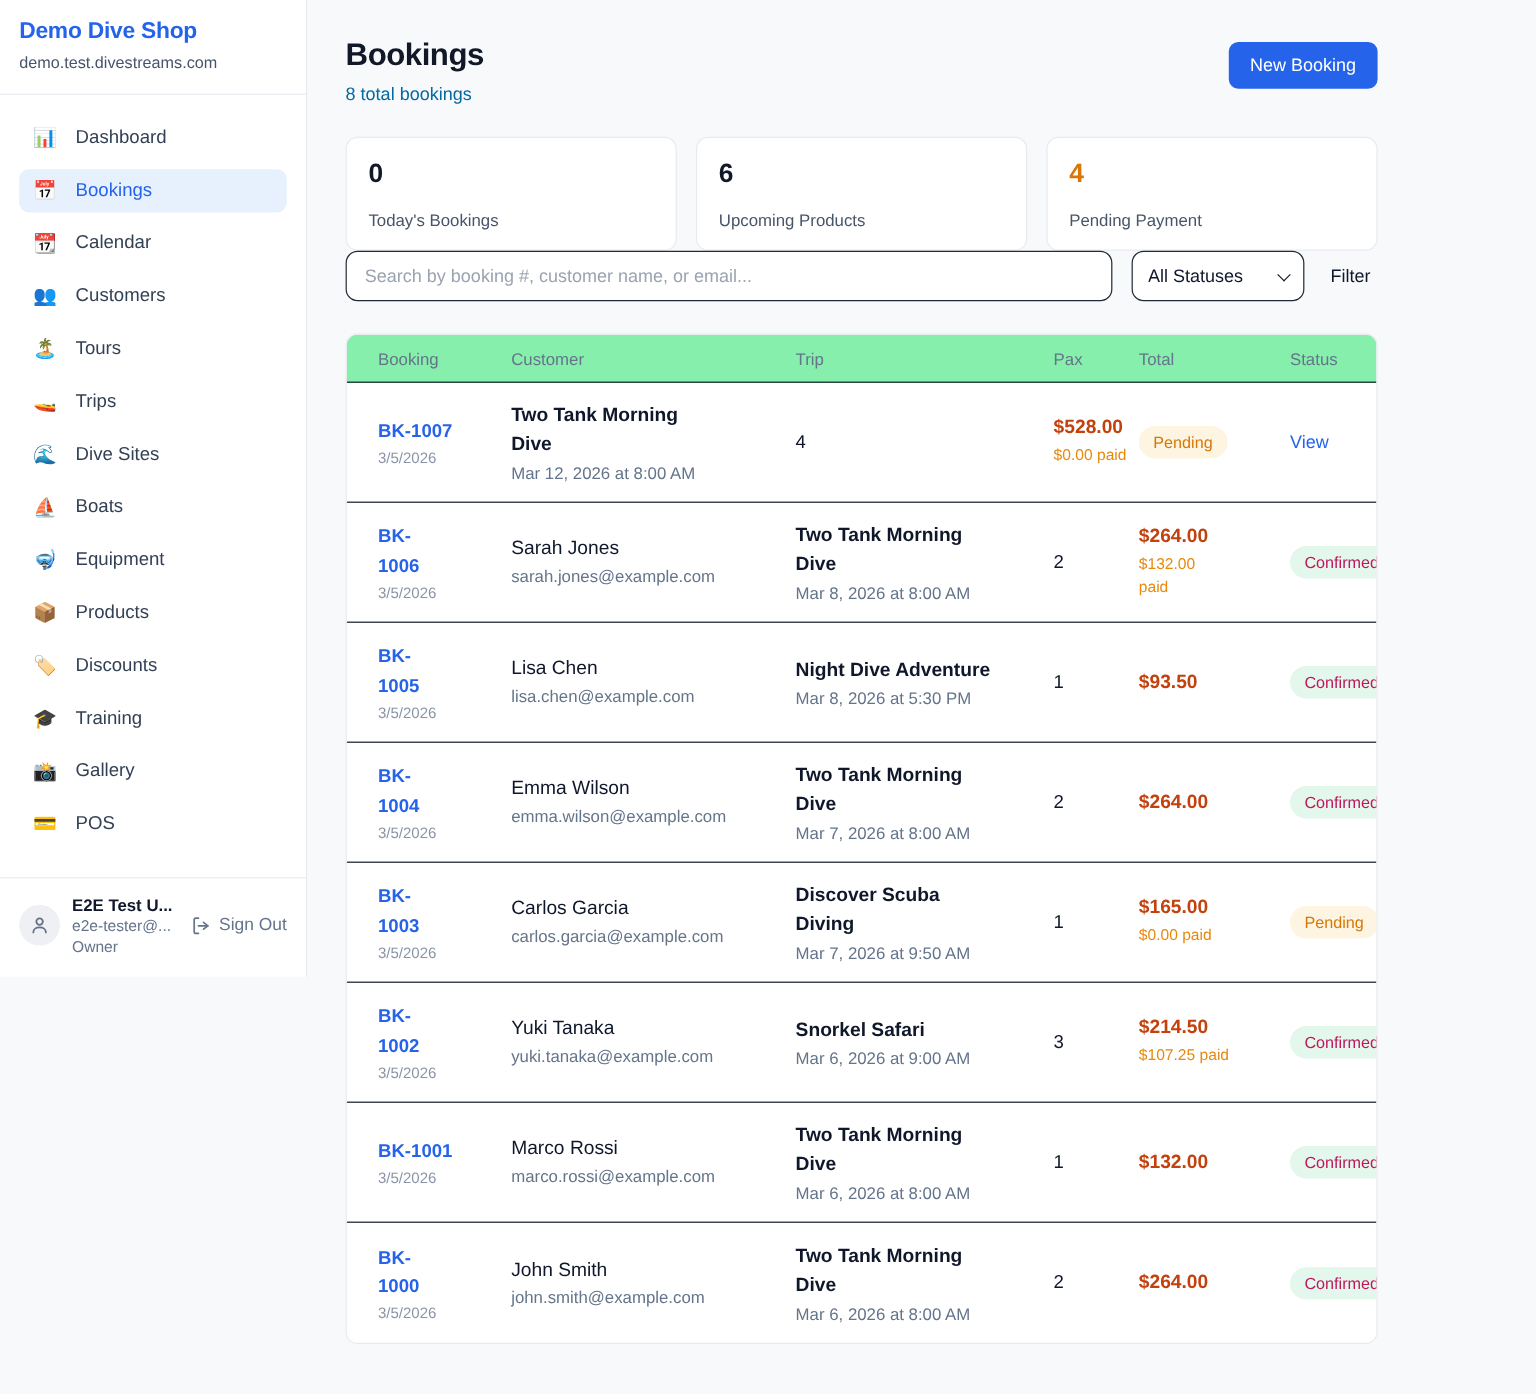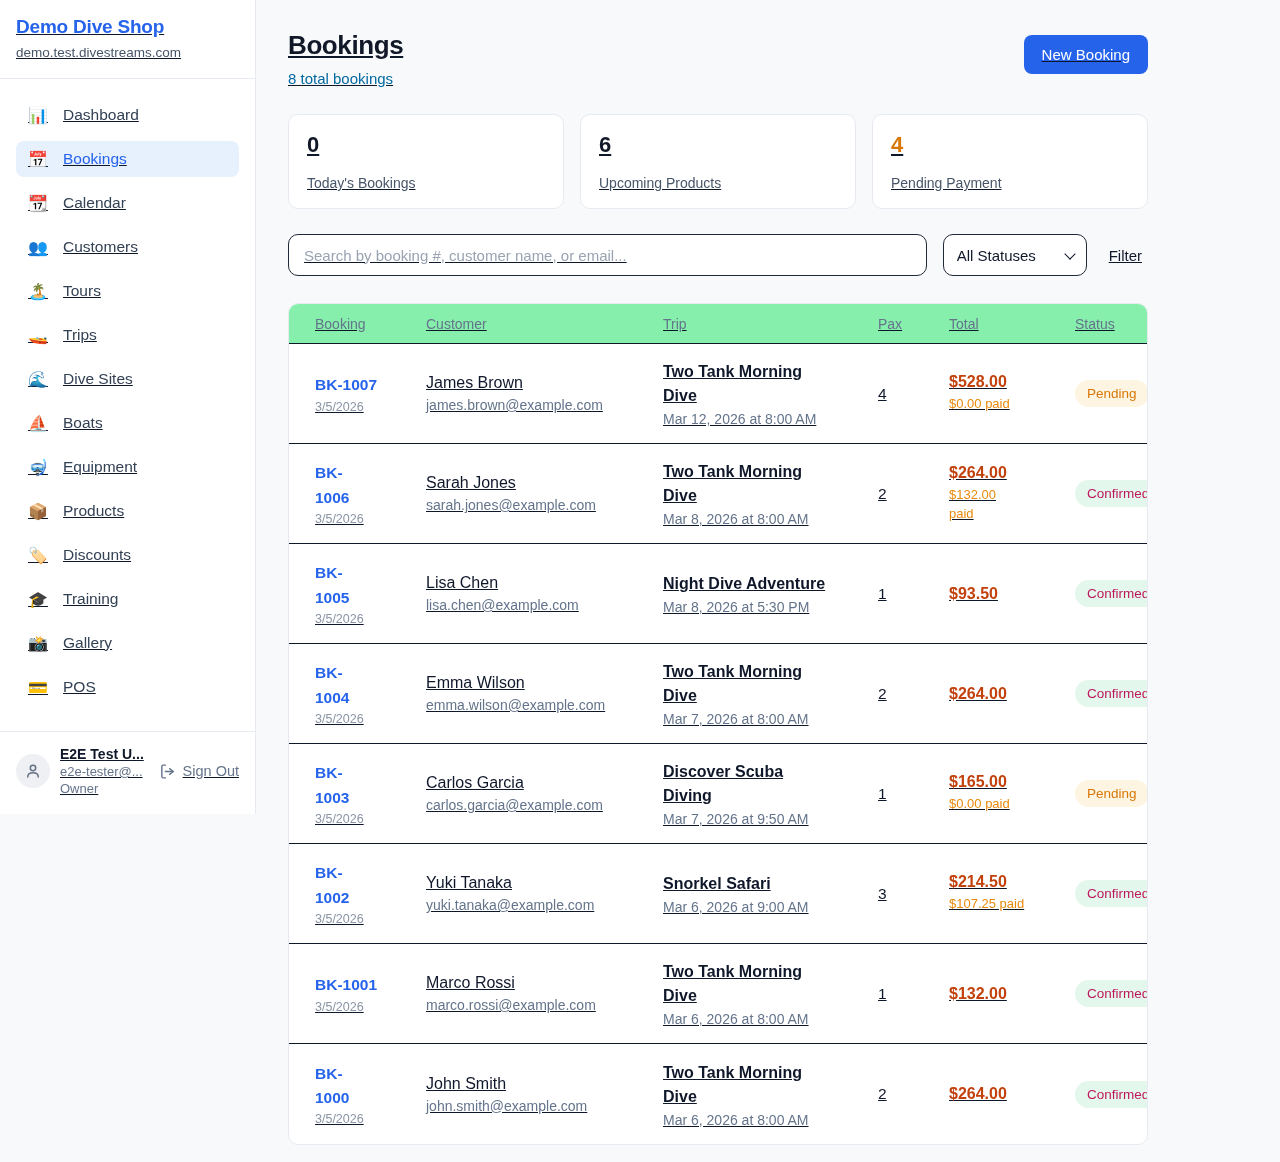--- a/index.html
+++ b/index.html
@@ -1,21 +1,21 @@
 <!DOCTYPE html>
 <html><head>
 <meta charset="utf-8">
 <style>
   * { margin:0; padding:0; box-sizing:border-box; }
   html,body { width:1280px; height:1162px; }
   body {
     font-family:"Liberation Sans","DejaVu Sans",sans-serif;
     background:#f8f9fb; color:#0f172a; overflow:hidden;
   }
-  .app { display:flex; align-items:flex-start; width:1180px; height:1162px;text-decoration:underline; }
+  .app { display:flex; align-items:flex-start; width:1180px; height:1162px; }
 
   
   .sidebar {
     width:256px; flex:0 0 256px; background:#ffffff;
     border-right:1px solid #e7eaf0;
   }
   .brand { padding:16px 16px 18px 16px; border-bottom:1px solid #e7eaf0; }
   .brand-title { font-size:19px; font-weight:700; color:#2563eb; letter-spacing:-0.2px; }
   .brand-domain { font-size:13.5px; color:#475569; margin-top:7px; }
   .nav { padding:18px 16px 10px 16px; }
@@ -55,21 +55,21 @@
 
   .stats { display:flex; gap:16px; margin-top:27px; }
   .stat-card {
     flex:1; background:#fff; border:1px solid #e7eaf0; border-radius:10px;
     padding:17px 18px;
   }
   .stat-value { font-size:22px; font-weight:700; color:#111827; }
   .stat-value.orange { color:#d97706; }
   .stat-label { font-size:14px; color:#475569; margin-top:17px; }
 
-  .filters { display:flex; align-items:center; gap:16px; margin-top:25px; }
+  .filters { display:flex; align-items:center; gap:16px; }
   .search-input {
     flex:1; height:42px; border:1px solid #1f2937; border-radius:10px;
     padding:0 15px; font-family:inherit; font-size:15px; color:#0f172a; background:#fff;
     outline:none;
   }
   .search-input::placeholder { color:#9aa3b2; }
   .select-wrap { position:relative; width:144px; flex:0 0 144px; }
   .select-wrap select {
     width:100%; height:42px; border:1px solid #1f2937; border-radius:10px;
     background:#fff; font-family:inherit; font-size:15px; color:#0f172a;
@@ -260,24 +260,20 @@
         <div class="th">Status</div>
         <div class="th"></div>
       </div>
       <div>
           <div class="tgrid trow">
     <div>
       <a class="bid">BK-1007</a>
       <div class="bdate">3/5/2026</div>
     </div>
     <div>
-      <div class="cname">James Brown</div>
-      <div class="cemail">james.brown@example.com</div>
-    </div>
-    <div>
       <div class="tname">Two Tank Morning Dive</div>
       <div class="tdate">Mar 12, 2026 at 8:00 AM</div>
     </div>
     <div class="c-pax">4</div>
     <div>
       <div class="tval">$528.00</div>
       <div class="tpaid">$0.00 paid</div>
     </div>
     <div>
       <span class="badge pending">Pending</span>

